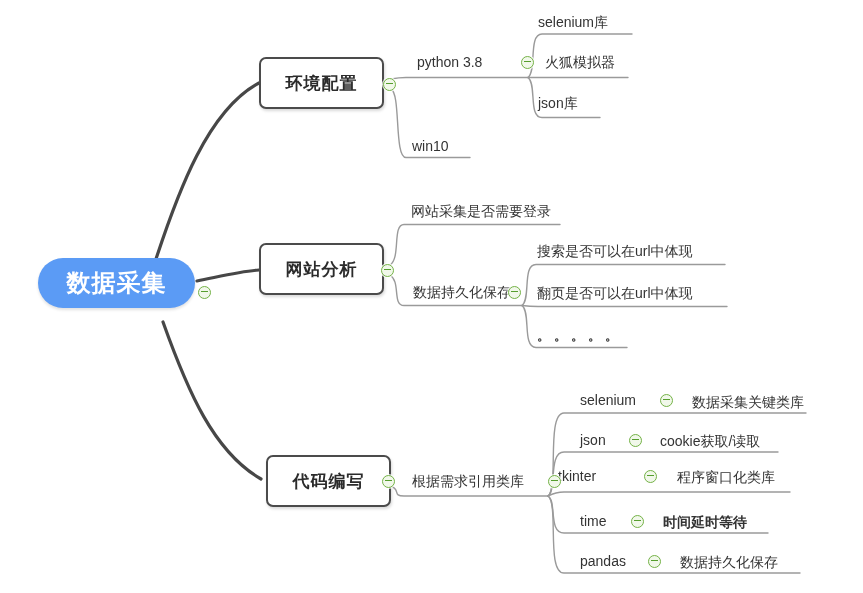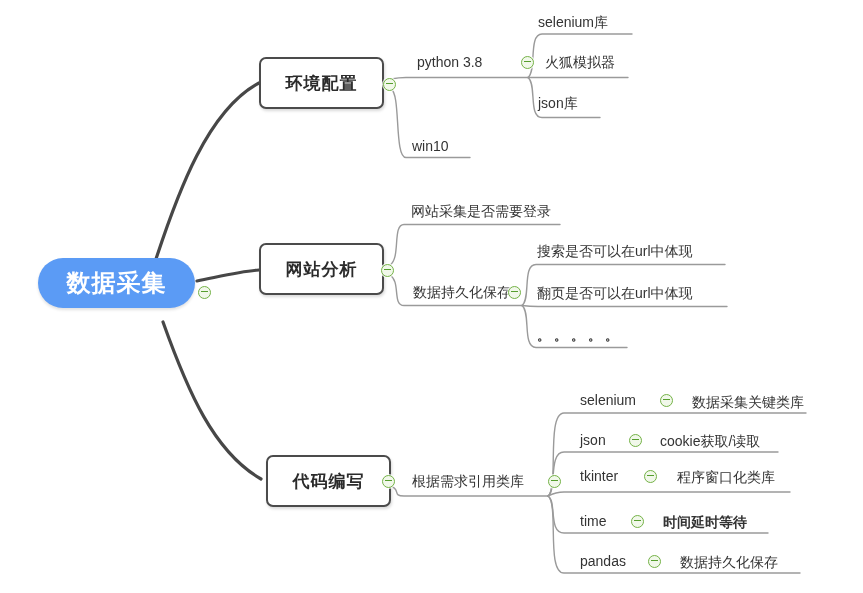--- a/index.html
+++ b/index.html
@@ -96,21 +96,21 @@
   <div class="node-text dots" style="left:537px;top:326px;">。。。。。</div>
 
   <div class="node-text" style="left:412px;top:471px;">根据需求引用类库</div>
 
   <div class="node-text" style="left:580px;top:390px;text-align:right;">selenium</div>
   <div class="node-text small" style="left:692px;top:392px;">数据采集关键类库</div>
 
   <div class="node-text" style="left:580px;top:430px;">json</div>
   <div class="node-text small" style="left:660px;top:431px;">cookie获取/读取</div>
 
-  <div class="node-text" style="left:580px;top:466px;">tkinter</div>
+  <div class="node-text" style="left:558px;top:466px;">tkinter</div>
   <div class="node-text small" style="left:677px;top:467px;">程序窗口化类库</div>
 
   <div class="node-text" style="left:580px;top:511px;">time</div>
   <div class="node-text small" style="left:663px;top:512px;font-weight:bold;">时间延时等待</div>
 
   <div class="node-text" style="left:580px;top:551px;">pandas</div>
   <div class="node-text small" style="left:680px;top:552px;">数据持久化保存</div>
 
   <div class="minus" style="left:197.5px;top:285.5px;"></div>
   <div class="minus" style="left:382.5px;top:77.5px;"></div>

